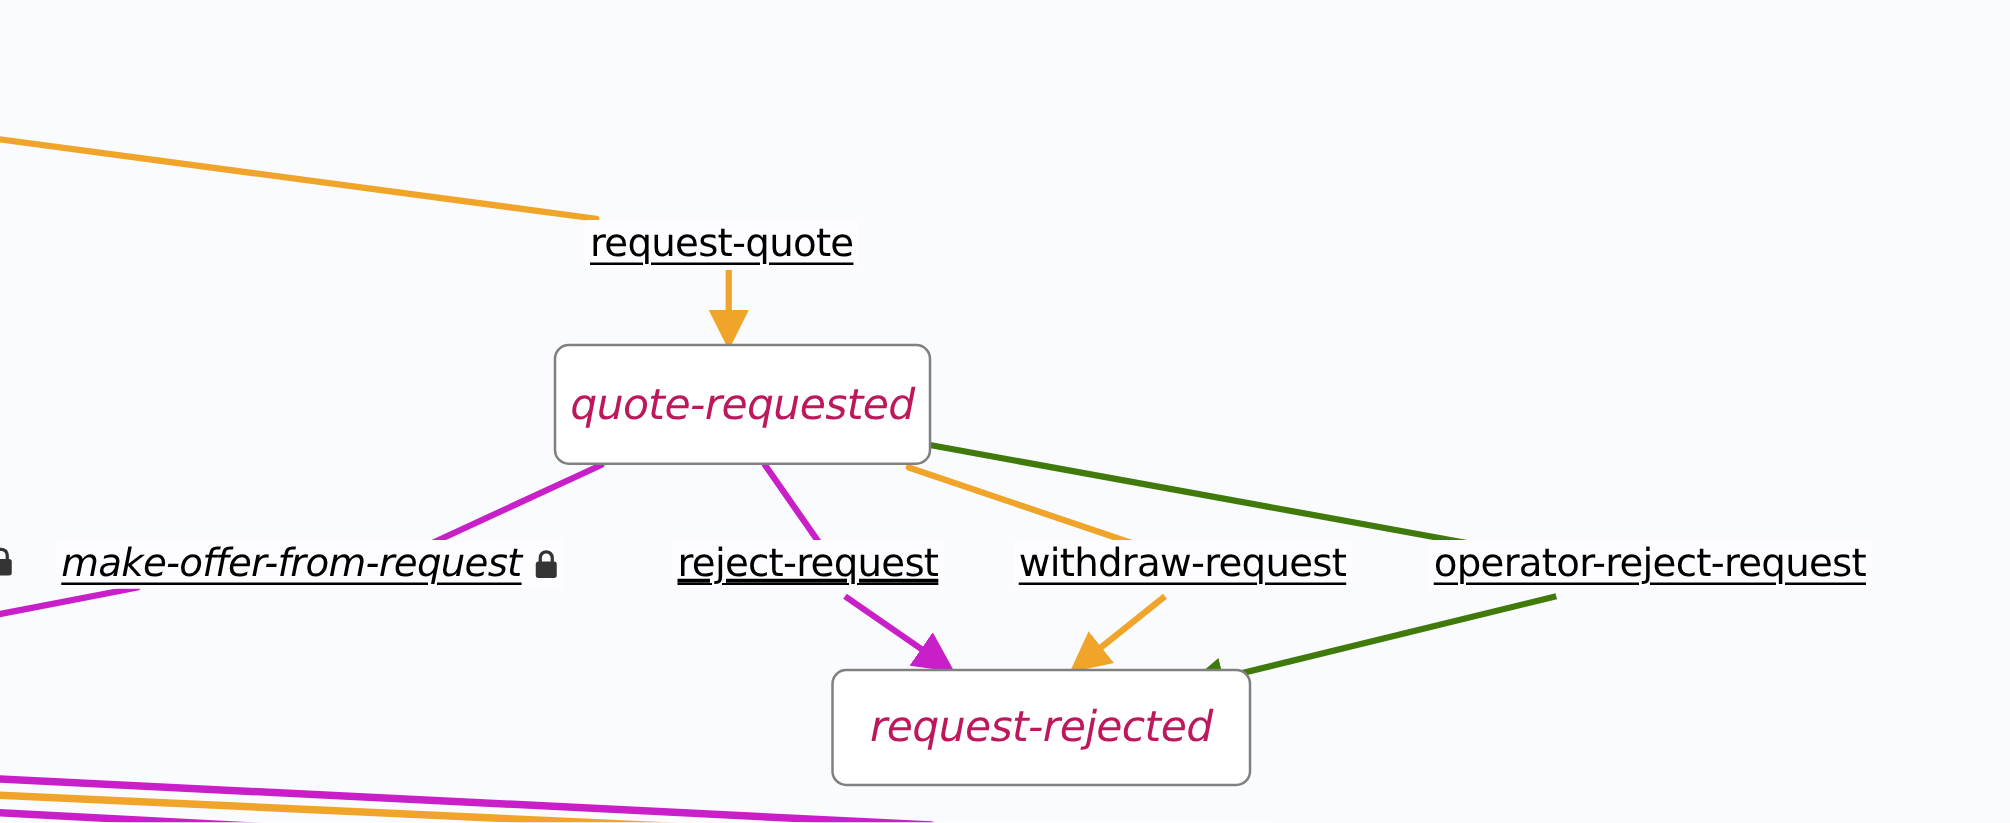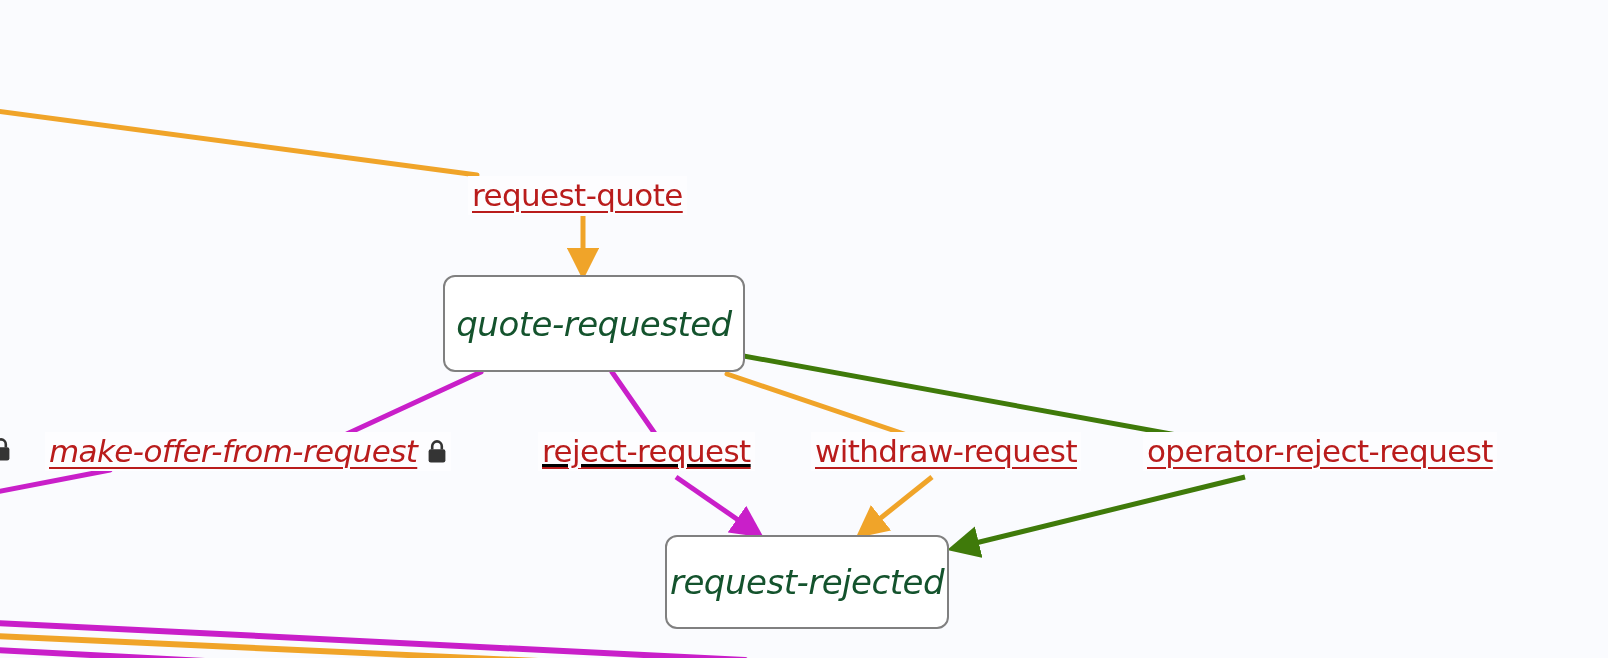--- a/index.html
+++ b/index.html
@@ -33,38 +33,38 @@
     display: flex;
     align-items: center;
     justify-content: center;
     z-index: 5;
   }
   .state-label {
     font-family: "DejaVu Sans", sans-serif;
     font-style: italic;
     font-size: 34px;
     letter-spacing: -0.5px;
-    color: #14532d;
+    color: #be185d;
     white-space: nowrap;
   }
   .edge-label {
     position: absolute;
     z-index: 8;
     display: flex;
     align-items: center;
     gap: 10px;
     background: #fdfdff;
     padding: 1px 4px 2px 4px;
     white-space: nowrap;
   }
   .edge-label-text {
     font-family: "DejaVu Sans", sans-serif;
     font-size: 31px;
     letter-spacing: -0.6px;
-    color: #b91c1c;
+    color: #000000;
     text-decoration: underline;
     text-underline-offset: 5px;
     text-decoration-thickness: 2px;
   }
   .lock-icon {
     display: inline-block;
     width: 20px;
     height: 25px;
     position: relative;
     flex: 0 0 auto;
@@ -111,21 +111,21 @@
 
     <line x1="-4" y1="623" x2="745" y2="660" stroke="#c91fc9" stroke-width="6" stroke-linecap="round"></line>
     <line x1="-4" y1="636" x2="560" y2="662" stroke="#f0a429" stroke-width="6" stroke-linecap="round"></line>
     <line x1="-4" y1="650" x2="300" y2="666" stroke="#c91fc9" stroke-width="6" stroke-linecap="round"></line>
   </svg>
 
   <div class="state-node" style="left:443px; top:275px; width:302px; height:97px;">
     <span class="state-label">quote-requested</span>
   </div>
 
-  <div class="state-node" style="left:665px; top:535px; width:284px; height:94px;">
+  <div class="state-node" style="left:665px; top:535px; width:336px; height:94px;">
     <span class="state-label">request-rejected</span>
   </div>
 
   <div class="lock-icon" style="position:absolute; left:-9px; top:437px; z-index:9;">
     <svg width="20" height="25" viewBox="0 0 20 25" xmlns="http://www.w3.org/2000/svg">
       <path d="M5.2 10.5 V7.2 a4.8 4.8 0 0 1 9.6 0 V10.5" fill="none" stroke="#343434" stroke-width="2.6"></path>
       <rect x="1.6" y="10.2" width="16.8" height="13.2" rx="2.2" fill="#343434"></rect>
     </svg>
   </div>
 

